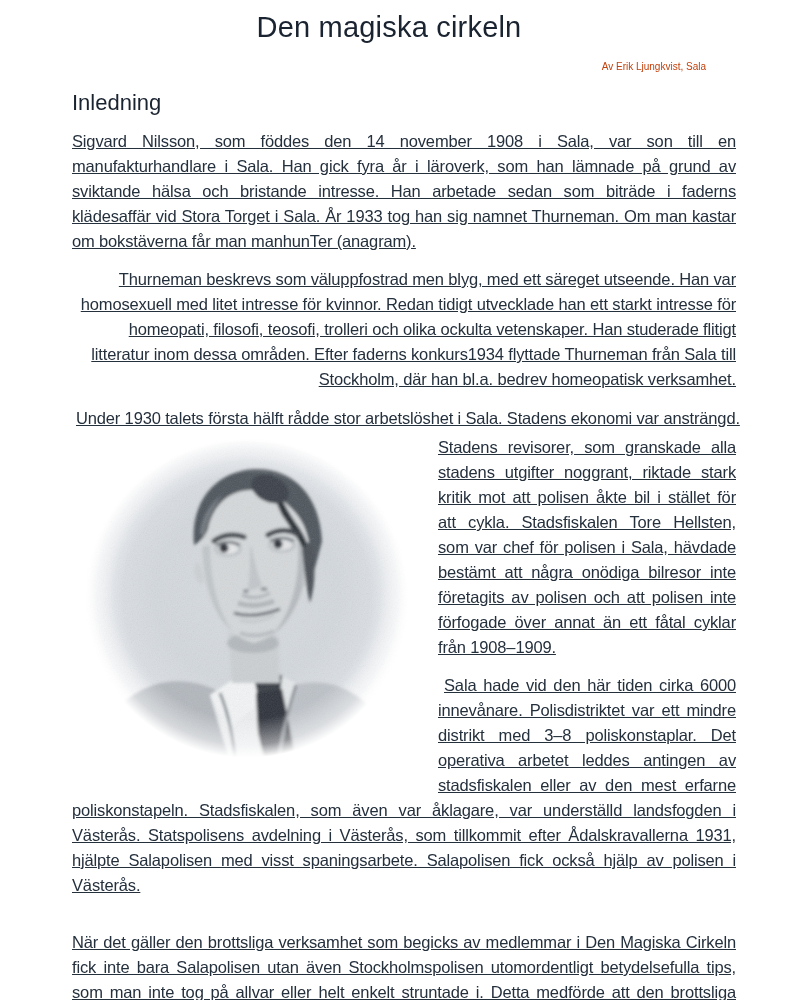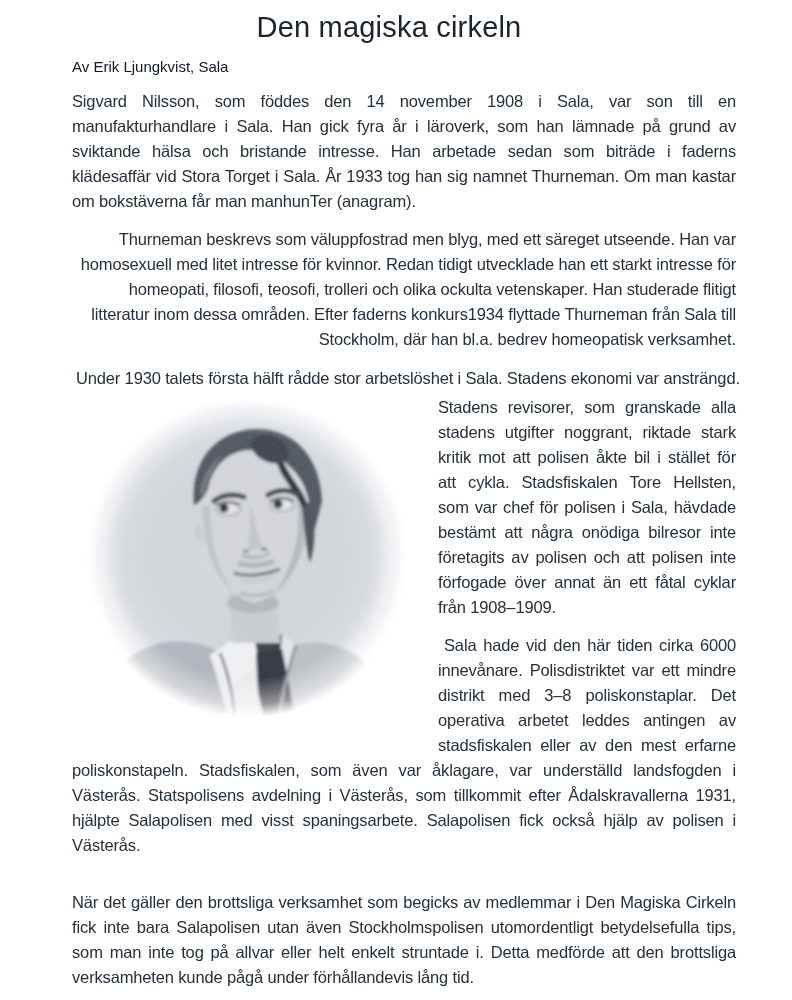--- a/index.html
+++ b/index.html
@@ -20,40 +20,41 @@
   .title {
     font-size: 29px;
     font-weight: 400;
     line-height: 38px;
     text-align: center;
     color: #1a2330;
     margin: 0 30px 0 0;
     letter-spacing: 0.2px;
   }
   .byline {
-    font-size: 15px;
+    font-size: 10px;
     line-height: 18px;
-    text-align: left;
-    color: #0f172a;
+    text-align: right;
+    color: #c2410c;
     margin: 12px 30px 0 0;
   }
   .section-heading {
     font-size: 22px;
     font-weight: 400;
     line-height: 27px;
     color: #1a2330;
     margin: 13px 0 0 0;
   }
   .para {
     font-size: 16.5px;
     line-height: 25px;
     letter-spacing: -0.15px;
     text-align: justify;
     color: #25303d;
     margin: 13px 0 0 0;
+    text-decoration: underline;
   }
   .para-left { text-align: right; }
   .para-lead {
     white-space: nowrap;
     text-align: right;
     text-indent: 4px;
     margin-top: 14px;
   }
   .para-cont { margin-top: 4px; }
   .para-indent { text-indent: 6px; }
@@ -68,20 +69,21 @@
 </style>
 </head>
 <body>
 
 <div class="page">
 
   <h1 class="title">Den magiska cirkeln</h1>
 
   <div class="byline">Av Erik Ljungkvist, Sala</div>
 
+  <h2 class="section-heading">Inledning</h2>
 
   <p class="para">Sigvard Nilsson, som föddes den 14 november 1908 i Sala, var son till en manufakturhandlare i Sala. Han gick fyra år i läroverk, som han lämnade på grund av sviktande hälsa och bristande intresse. Han arbetade sedan som biträde i faderns klädesaffär vid Stora Torget i Sala. År 1933 tog han sig namnet Thurneman. Om man kastar om bokstäverna får man manhunTer (anagram).</p>
 
   <p class="para para-left">Thurneman beskrevs som väluppfostrad men blyg, med ett säreget utseende. Han var homosexuell med litet intresse för kvinnor. Redan tidigt utvecklade han ett starkt intresse för homeopati, filosofi, teosofi, trolleri och olika ockulta vetenskaper. Han studerade flitigt litteratur inom dessa områden. Efter faderns konkurs1934 flyttade Thurneman från Sala till Stockholm, där han bl.a. bedrev homeopatisk verksamhet.</p>
 
   <p class="para para-lead">Under 1930 talets första hälft rådde stor arbetslöshet i Sala. Stadens ekonomi var ansträngd.</p>
 
   <div class="photo-float">
     <svg viewBox="0 0 330 330" xmlns="http://www.w3.org/2000/svg" aria-hidden="true">
       <defs>

